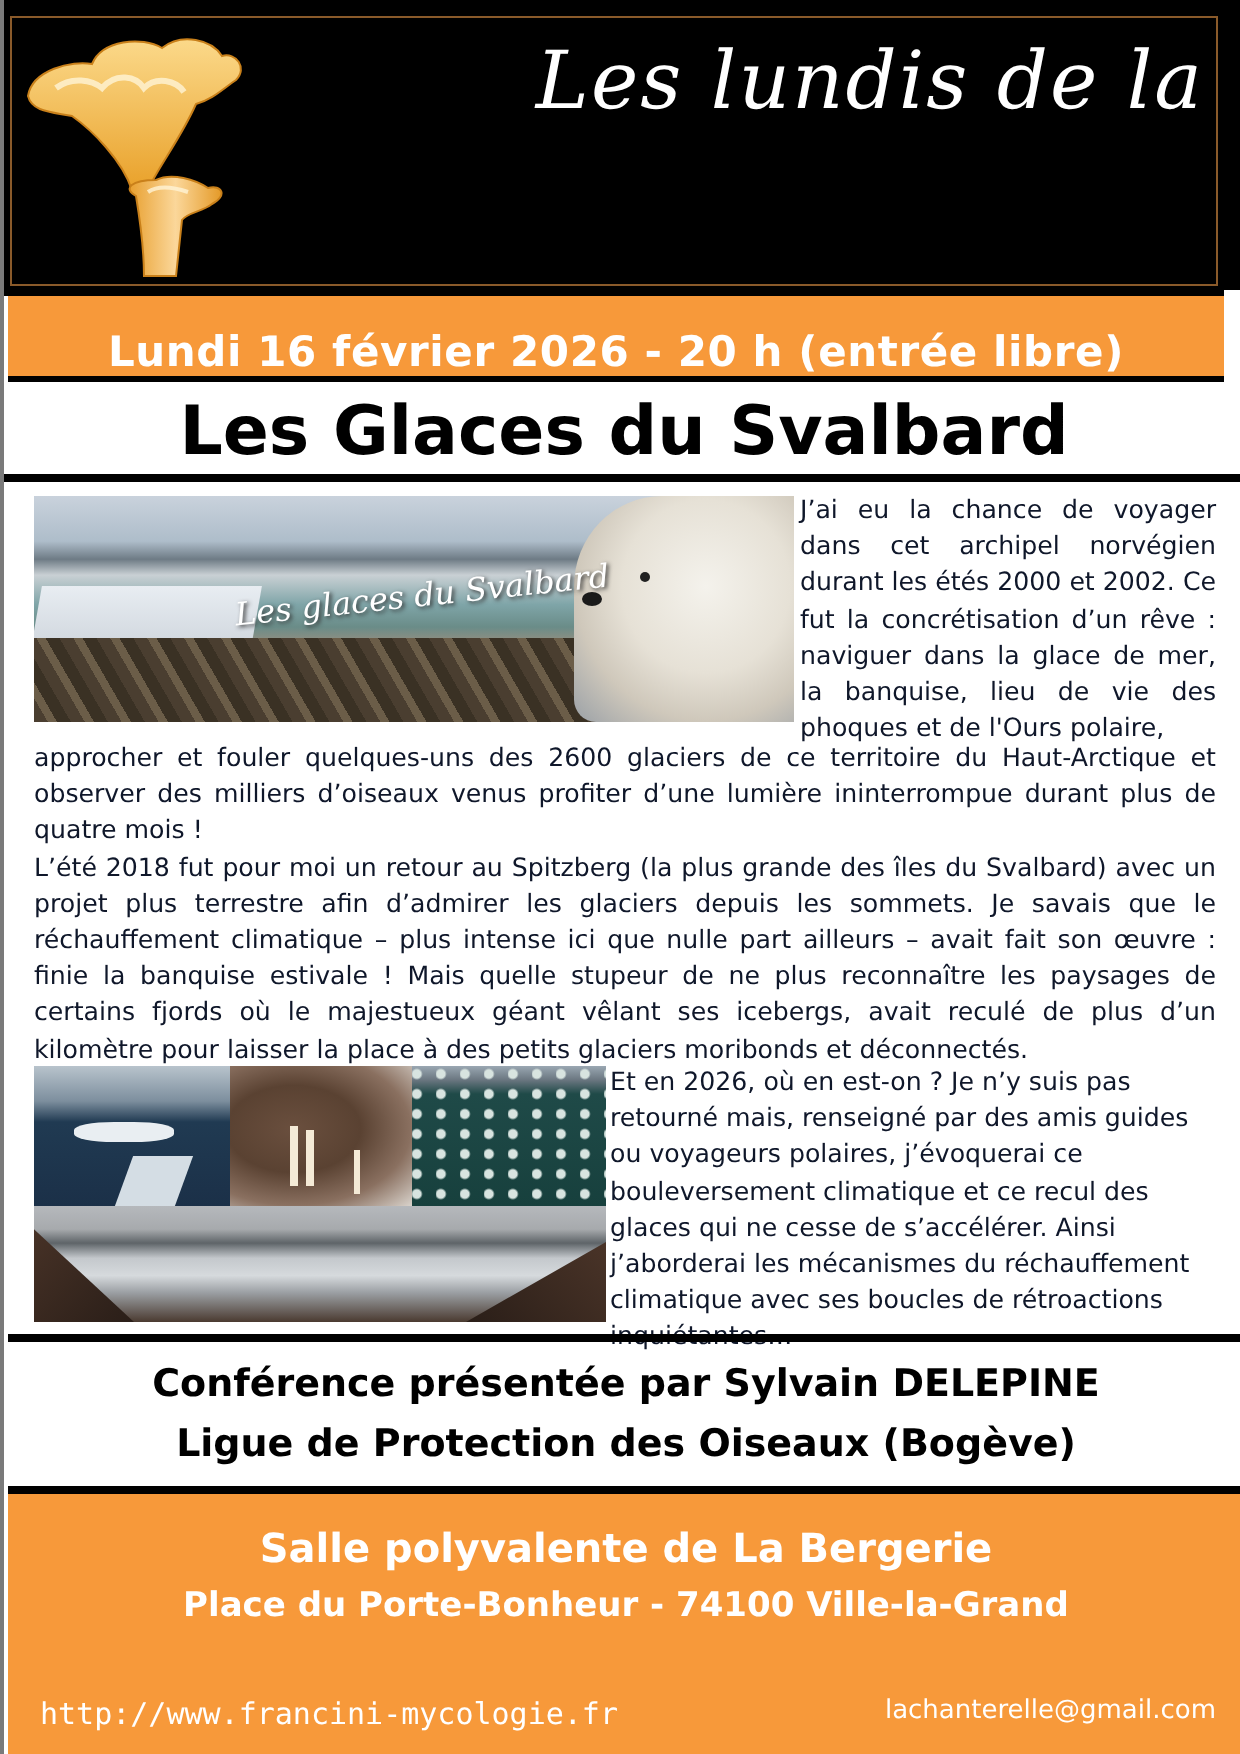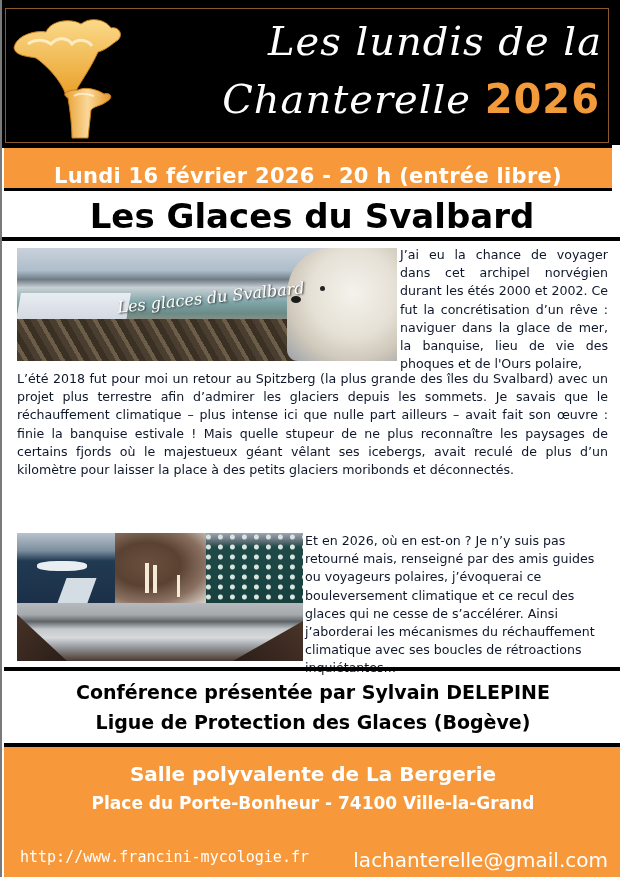--- a/index.html
+++ b/index.html
@@ -57,21 +57,21 @@
 
     
     .speaker { position: absolute; left: 2px; top: 667px; width: 618px; height: 80px; border-top: 4px solid #000; border-bottom: 4px solid #000; display: flex; flex-direction: column; align-items: center; justify-content: center; }
     .speaker .line { font-size: 19px; font-weight: bold; line-height: 30px; text-align: right; }
 
     
     .footer { position: absolute; left: 2px; top: 747px; width: 618px; height: 130px; background: #f7993a; }
     .venue-name { position: absolute; left: 0; top: 15px; width: 618px; text-align: center; color: #fff; font-size: 20px; font-weight: bold; }
     .venue-addr { position: absolute; left: 0; top: 46px; width: 618px; text-align: center; color: #fff; font-size: 17px; font-weight: bold; }
     .url { position: absolute; left: 16px; top: 101px; color: #fff; font-size: 15px; font-family: "DejaVu Sans Mono", monospace; text-align: center; }
-    .email { position: absolute; right: 14px; top: 101px; color: #fff; font-size: 20px; }
+    .email { position: absolute; right: 14px; top: 101px; color: #fff; font-size: 13px; }
   </style>
 </head>
 <body>
 
 <div class="poster">
 
   <div class="header">
     <div class="header-frame"></div>
     <svg class="logo" viewBox="0 0 130 130">
       <defs>
@@ -84,21 +84,20 @@
           <stop offset="0.5" stop-color="#fbd79a"></stop>
           <stop offset="1" stop-color="#e49a28"></stop>
         </linearGradient>
       </defs>
       <path d="M8 38 C10 25, 30 20, 40 22 C45 10, 65 8, 75 14 C85 6, 100 10, 105 18 C112 16, 118 24, 112 30 C106 34, 100 40, 92 42 C84 60, 72 75, 68 85 L60 85 C55 70, 40 55, 30 48 C20 46, 10 46, 8 38 Z" fill="url(#gcap)" stroke="#c9801a" stroke-width="1"></path>
       <path d="M22 34 C30 28, 40 30, 45 34 C52 26, 62 28, 66 34 C72 28, 82 30, 86 36" fill="none" stroke="#fff4d6" stroke-width="3" opacity="0.8"></path>
       <path d="M62 88 C55 84, 60 80, 72 80 C80 76, 92 80, 98 84 C105 82, 108 88, 100 92 C95 96, 88 96, 85 100 L82 128 L66 128 C66 115, 64 100, 62 88 Z" fill="url(#gstem)" stroke="#c9801a" stroke-width="1"></path>
       <path d="M68 86 C74 82, 82 84, 88 86" fill="none" stroke="#fff4d6" stroke-width="2" opacity="0.8"></path>
     </svg>
     <div class="title-line1">Les lundis de la</div>
-    <div class="title-line2"><span>Chanterelle</span> <span class="title-year">2026</span></div>
   </div>
 
   <div class="date-band">
     <span>Lundi 16 février 2026 - 20 h (entrée libre)</span>
   </div>
   <div class="right-bar"></div>
 
   <div class="main-title">
     <span>Les Glaces du Svalbard</span>
   </div>
@@ -108,20 +107,21 @@
     <div class="rocks"></div>
     <div class="bear"></div>
     <div class="bear-eye"></div>
     <div class="bear-nose"></div>
     <div class="caption">Les glaces du Svalbard</div>
   </div>
 
   <div class="text p1-right">J’ai eu la chance de voyager dans cet archipel norvégien durant les étés 2000 et 2002. Ce fut la concrétisation d’un rêve : naviguer dans la glace de mer, la banquise, lieu de vie des phoques et de l'Ours polaire,</div>
 
   <div class="p1-full">
+    <div class="text">approcher et fouler quelques-uns des 2600 glaciers de ce territoire du Haut-Arctique et observer des milliers d’oiseaux venus profiter d’une lumière ininterrompue durant plus de quatre mois !</div>
     <div class="text">L’été 2018 fut pour moi un retour au Spitzberg (la plus grande des îles du Svalbard) avec un projet plus terrestre afin d’admirer les glaciers depuis les sommets. Je savais que le réchauffement climatique – plus intense ici que nulle part ailleurs – avait fait son œuvre : finie la banquise estivale ! Mais quelle stupeur de ne plus reconnaître les paysages de certains fjords où le majestueux géant vêlant ses icebergs, avait reculé de plus d’un kilomètre pour laisser la place à des petits glaciers moribonds et déconnectés.</div>
   </div>
 
   <div class="img-bottom">
     <div class="thumb thumb-ice">
       <div class="floe"></div>
       <div class="floe2"></div>
     </div>
     <div class="thumb thumb-walrus">
       <div class="tusk1"></div>
@@ -132,21 +132,21 @@
     <div class="pano">
       <div class="hill-l"></div>
       <div class="hill-r"></div>
     </div>
   </div>
 
   <div class="text p2-right">Et en 2026, où en est-on ? Je n’y suis pas retourné mais, renseigné par des amis guides ou voyageurs polaires, j’évoquerai ce bouleversement climatique et ce recul des glaces qui ne cesse de s’accélérer. Ainsi j’aborderai les mécanismes du réchauffement climatique avec ses boucles de rétroactions inquiétantes…</div>
 
   <div class="speaker">
     <div class="line">Conférence présentée par Sylvain DELEPINE</div>
-    <div class="line">Ligue de Protection des Glaces (Bogève)</div>
+    <div class="line">Ligue de Protection des Oiseaux (Bogève)</div>
   </div>
 
   <div class="footer">
     <div class="venue-name">Salle polyvalente de La Bergerie</div>
     <div class="venue-addr">Place du Porte-Bonheur - 74100 Ville-la-Grand</div>
     <a class="url">http://www.francini-mycologie.fr</a>
     <a class="email">lachanterelle@gmail.com</a>
   </div>
 
 </div>

